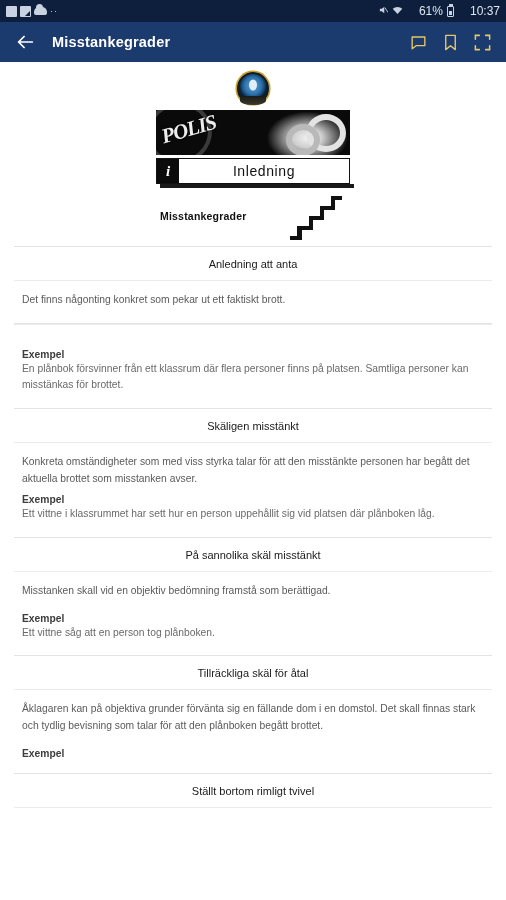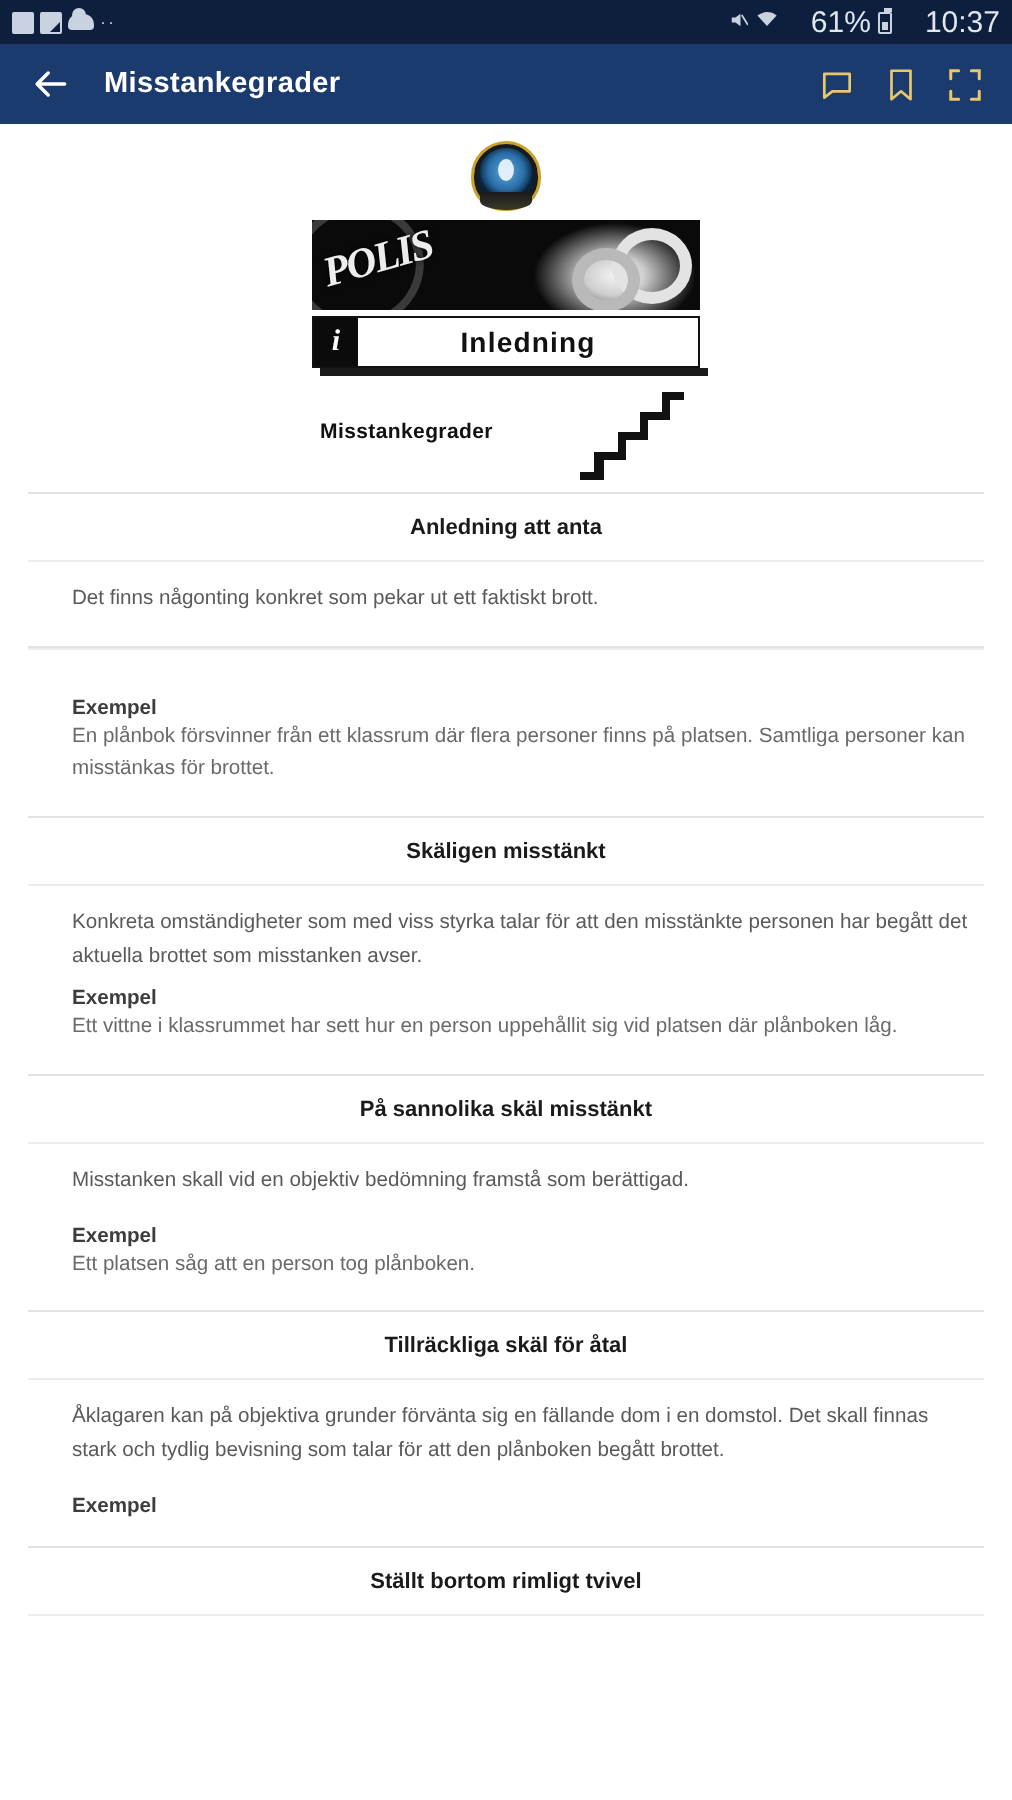--- a/index.html
+++ b/index.html
@@ -28,21 +28,21 @@
   }
   .sb-cloud {
     width:13px; height:8px; background:#c8d2e0; border-radius:5px 5px 2px 2px;
     position:relative;
   }
   .sb-cloud::before{
     content:""; position:absolute; left:2px; top:-3px; width:7px; height:7px;
     background:#c8d2e0; border-radius:50%;
   }
   .sb-dots { color:#c8d2e0; font-size:9px; letter-spacing:1px; }
-  .sb-txt { font-size:15px; color:#dfe6f0;padding-left:12px; }
+  .sb-txt { font-size:12px; color:#dfe6f0;padding-left:12px; }
   .sb-icn { font-size:10px; color:#c8d2e0; }
   .sb-batt {
     width:7px; height:11px; border:1px solid #c8d2e0; border-radius:1px;
     position:relative; display:inline-block;
   }
   .sb-batt::before{
     content:""; position:absolute; left:1px; right:1px; bottom:1px; top:4px;
     background:#c8d2e0;
   }
   .sb-batt::after{
@@ -121,21 +121,21 @@
     border:1.5px solid #111; background:#fff;
   }
   .titlebar .ibox {
     width:22px; background:#0b0b0b; color:#fff;
     display:flex; align-items:center; justify-content:center;
     font-style:italic; font-weight:bold; font-size:15px;
     font-family:"Liberation Serif", serif;
   }
   .titlebar .tlabel {
     flex:1; display:flex; align-items:center; justify-content:center;
-    font-size:14px; font-weight:bold; color:#111; letter-spacing:.6px;
+    font-size:14px; font-weight:normal; color:#111; letter-spacing:.6px;
   }
   .titlebar-shadow {
     width:194px; height:4px; margin:0 auto; background:#1a1a1a;
     position:relative; left:4px;
   }
 
   .subhero {
     width:194px; margin:8px auto 0; height:46px;
     position:relative;
   }
@@ -143,24 +143,24 @@
     position:absolute; left:4px; top:14px;
     font-size:10.5px; font-weight:bold; color:#111; letter-spacing:.2px;
   }
   .stairs { position:absolute; right:6px; top:0; width:56px; height:46px; }
 
   
   .section { padding:0; }
   .rule { height:1px; background:#e3e3e3; margin:0 14px; }
   .rule.thin { background:#ececec; }
   .sec-head {
-    text-align:center; font-size:11px; font-weight:bold; color:#1a1a1a;
+    text-align:center; font-size:11px; font-weight:normal; color:#1a1a1a;
     padding:11px 14px 10px;
   }
-  .sec-body { padding:11px 22px 14px;margin-left:14px; }
+  .sec-body { padding:11px 22px 14px; }
   .sec-body p {
     font-size:10.3px; line-height:1.62; color:#5a5a5a;
     margin:0;
   }
   .ex-title {
     font-size:10.3px; font-weight:bold; 
     color:#3d3d3d; margin-top:13px;
   }
   .ex-title.tight { margin-top:7px; }
   .ex-text {
@@ -277,21 +277,21 @@
           <div class="ex-text">Ett vittne i klassrummet har sett hur en person uppehållit sig vid platsen där plånboken låg.</div>
         </div>
       </div>
       <div class="section">
         <div class="rule"></div>
         <div class="sec-head">På sannolika skäl misstänkt</div>
         <div class="rule thin"></div>
         <div class="sec-body">
           <p>Misstanken skall vid en objektiv bedömning framstå som berättigad.</p>
           <div class="ex-title">Exempel</div>
-          <div class="ex-text">Ett platsen såg att en person tog plånboken.</div>
+          <div class="ex-text">Ett vittne såg att en person tog plånboken.</div>
         </div>
       </div>
       <div class="section">
         <div class="rule"></div>
         <div class="sec-head">Tillräckliga skäl för åtal</div>
         <div class="rule thin"></div>
         <div class="sec-body">
           <p>Åklagaren kan på objektiva grunder förvänta sig en fällande dom i en domstol. Det skall finnas stark och tydlig bevisning som talar för att den plånboken begått brottet.</p>
           <div class="ex-title">Exempel</div>
         </div>

